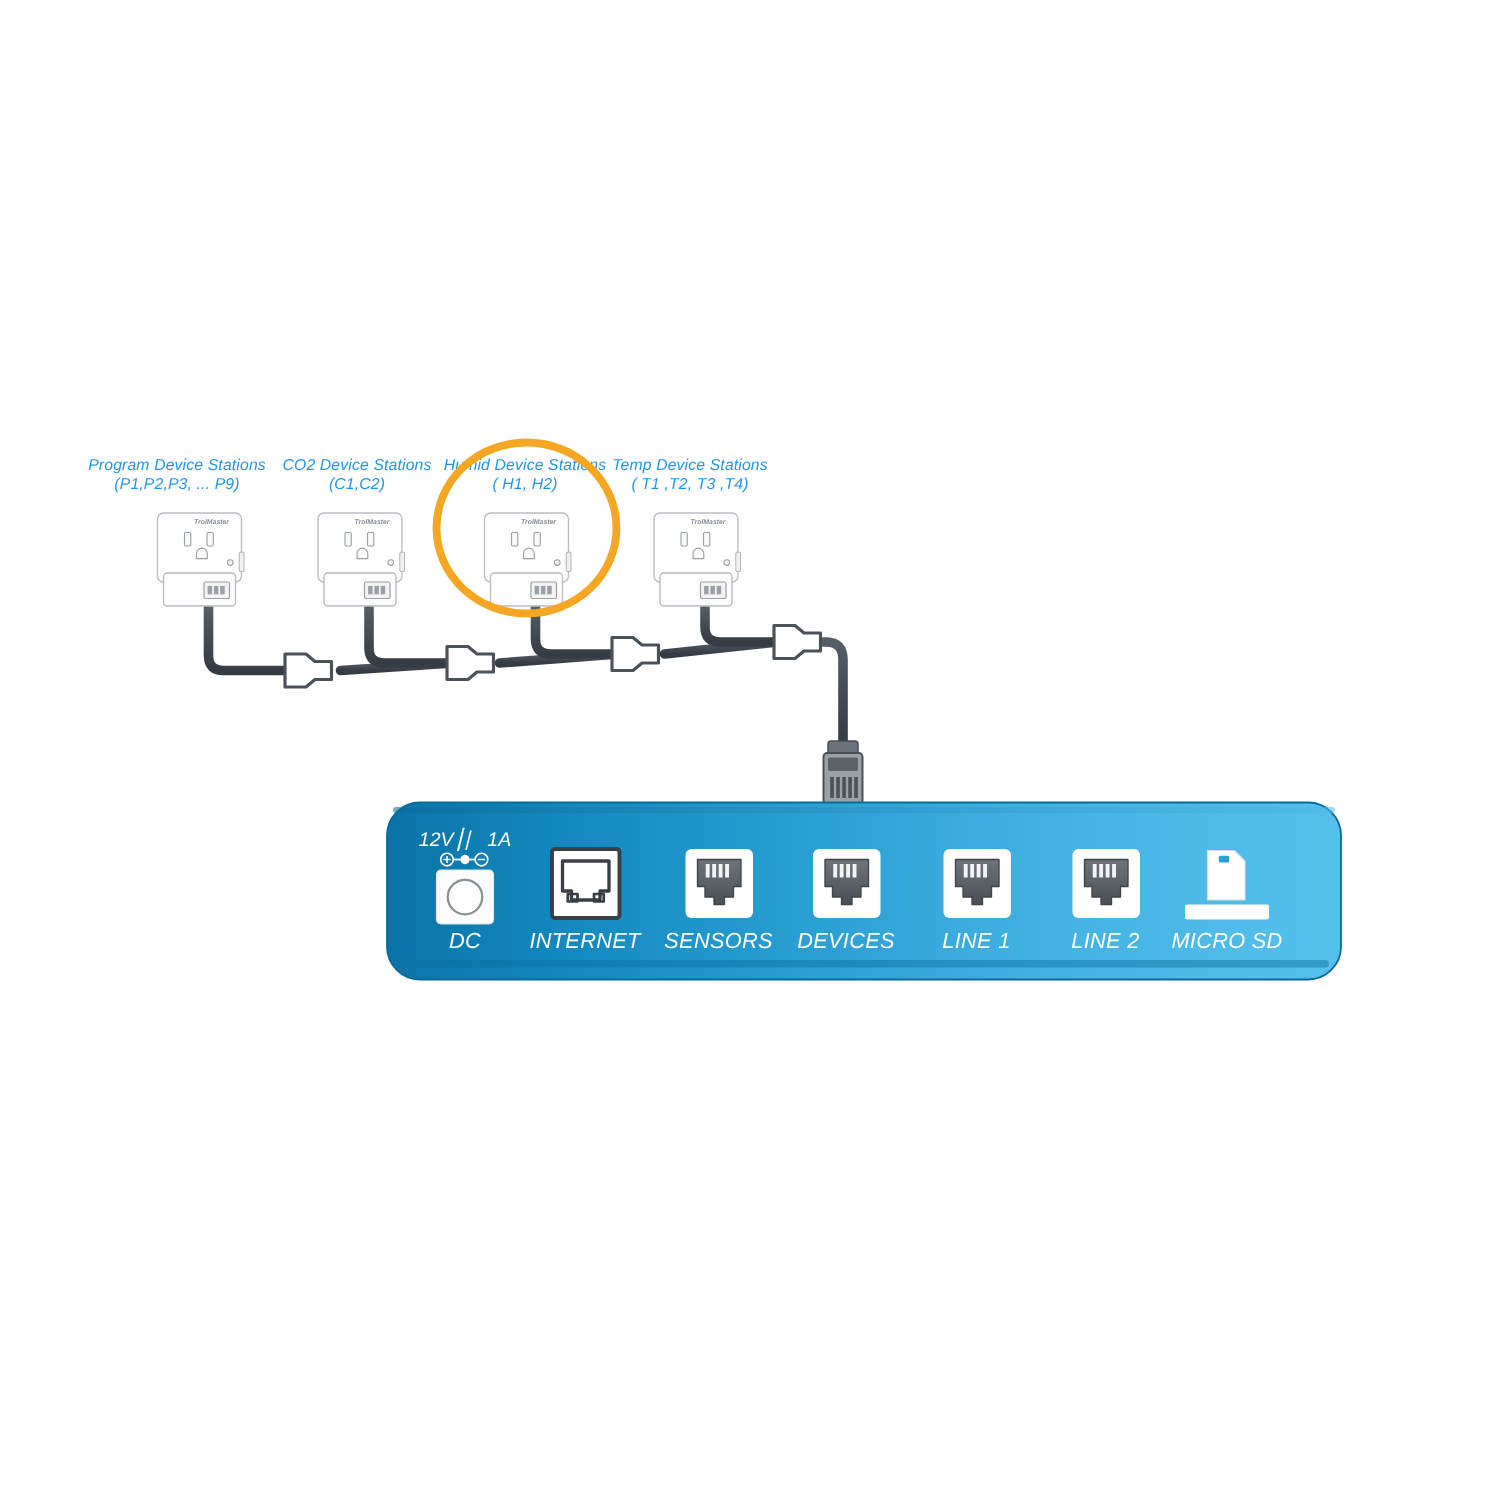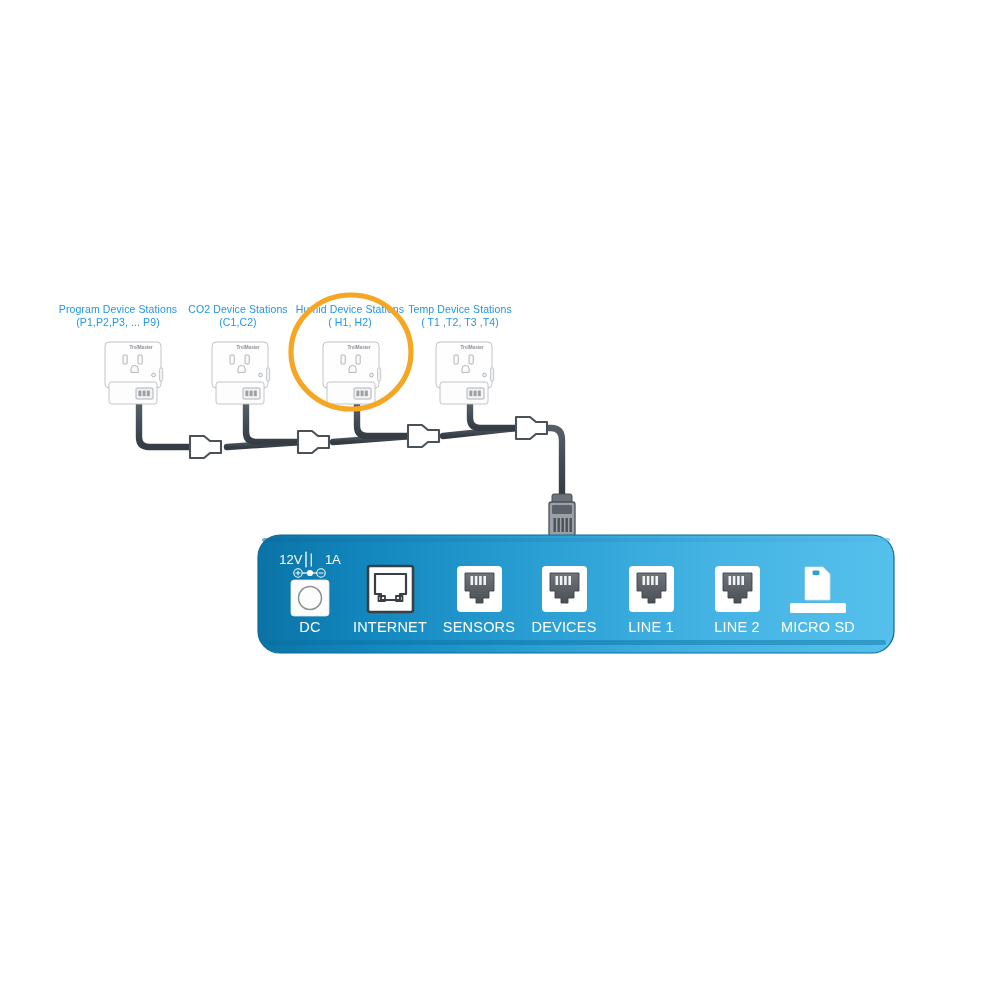--- a/index.html
+++ b/index.html
@@ -14,20 +14,21 @@
     font-family: "Liberation Sans", sans-serif;
     overflow: hidden;
     position: relative;
   }
   #diagram-root {
     position: absolute;
     left: 0;
     top: 0;
     width: 1000px;
     height: 1000px;
+    font-style: italic;
   }
   svg.stage {
     display: block;
     width: 1000px;
     height: 1000px;
   }
   .station-label {
     font-family: "Liberation Sans", sans-serif;
     font-size: 10.5px;
     fill: #2196e8;

